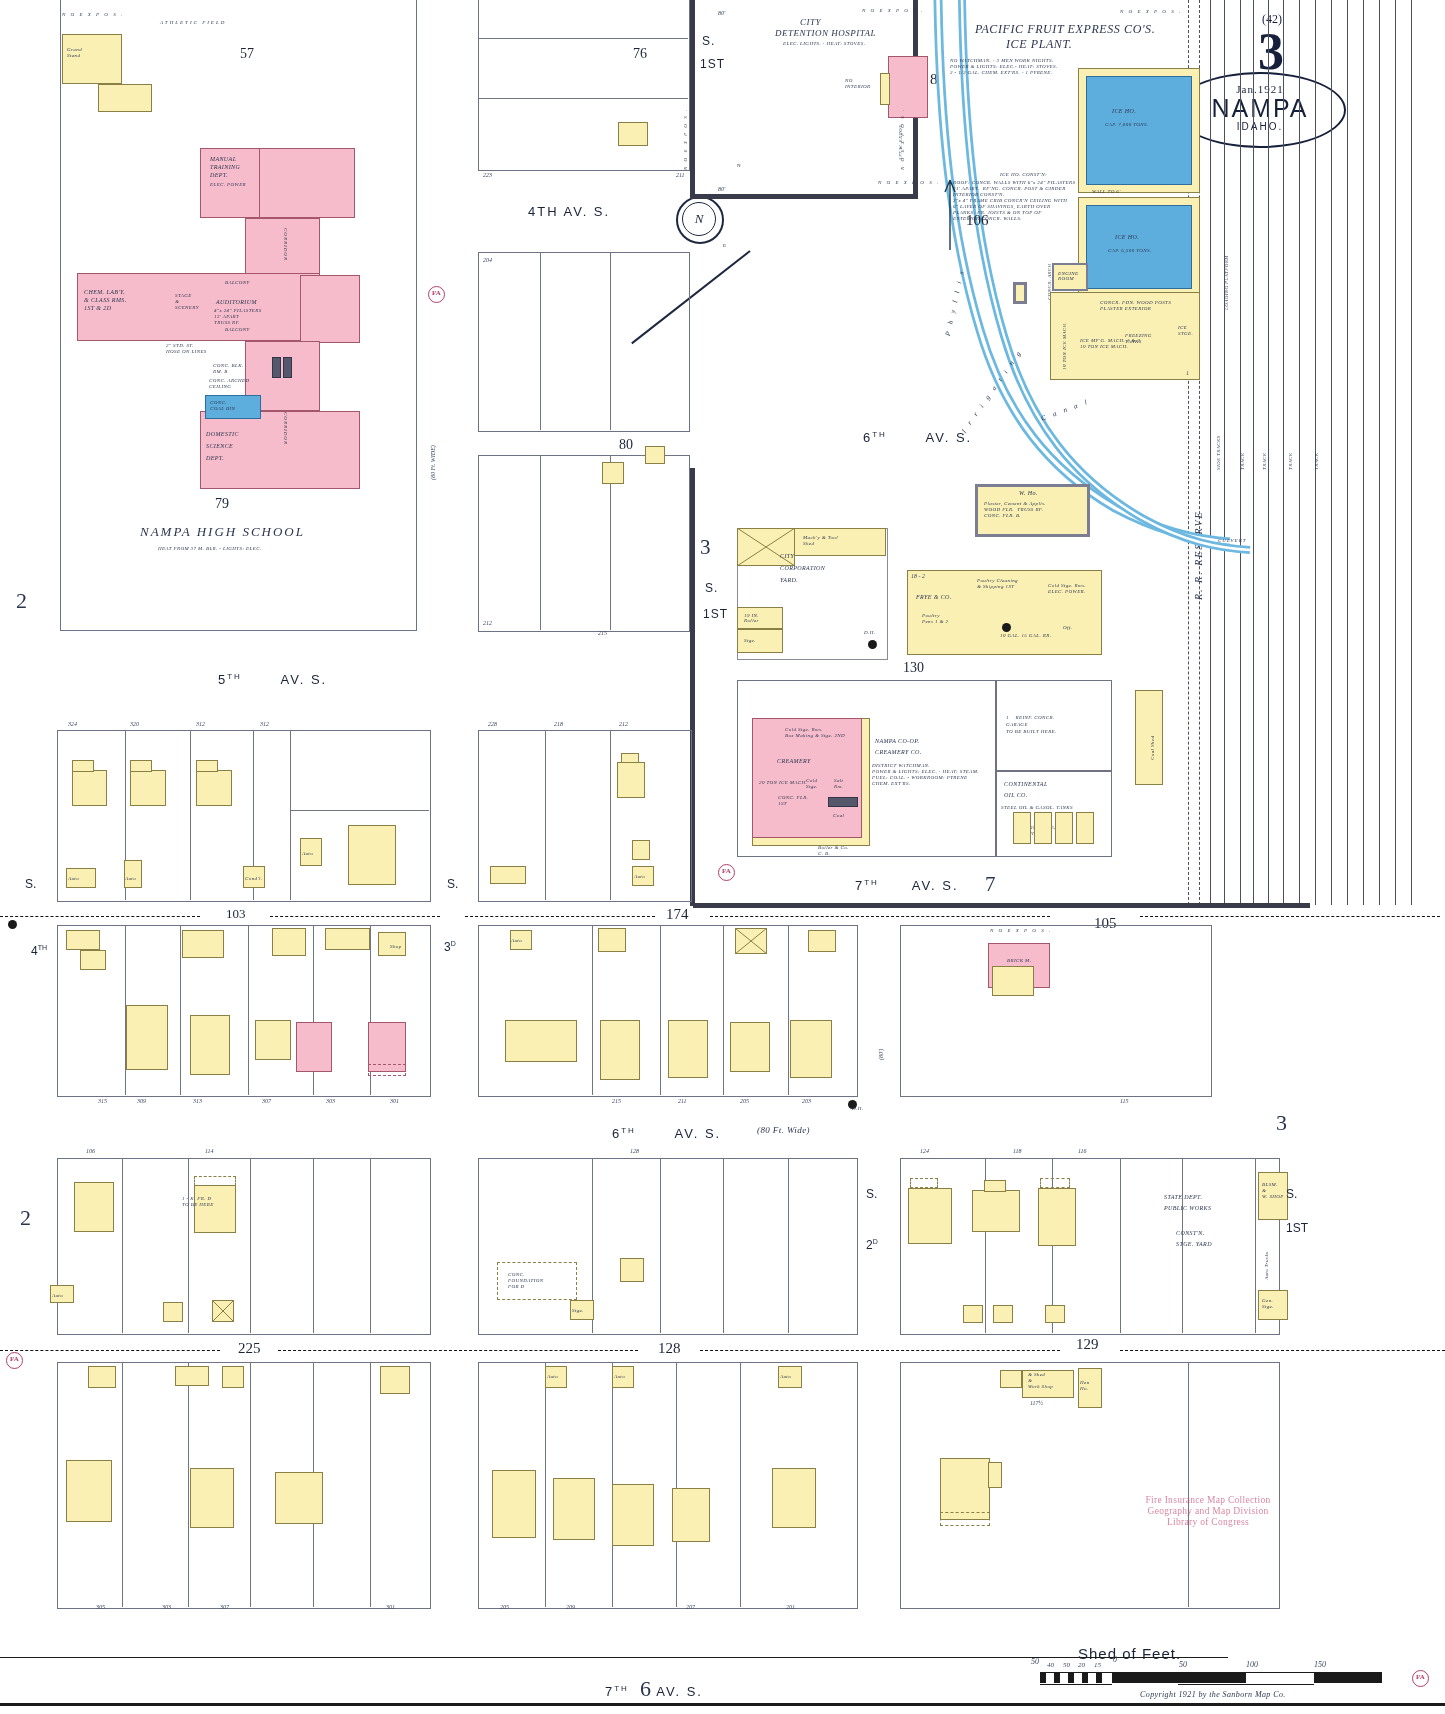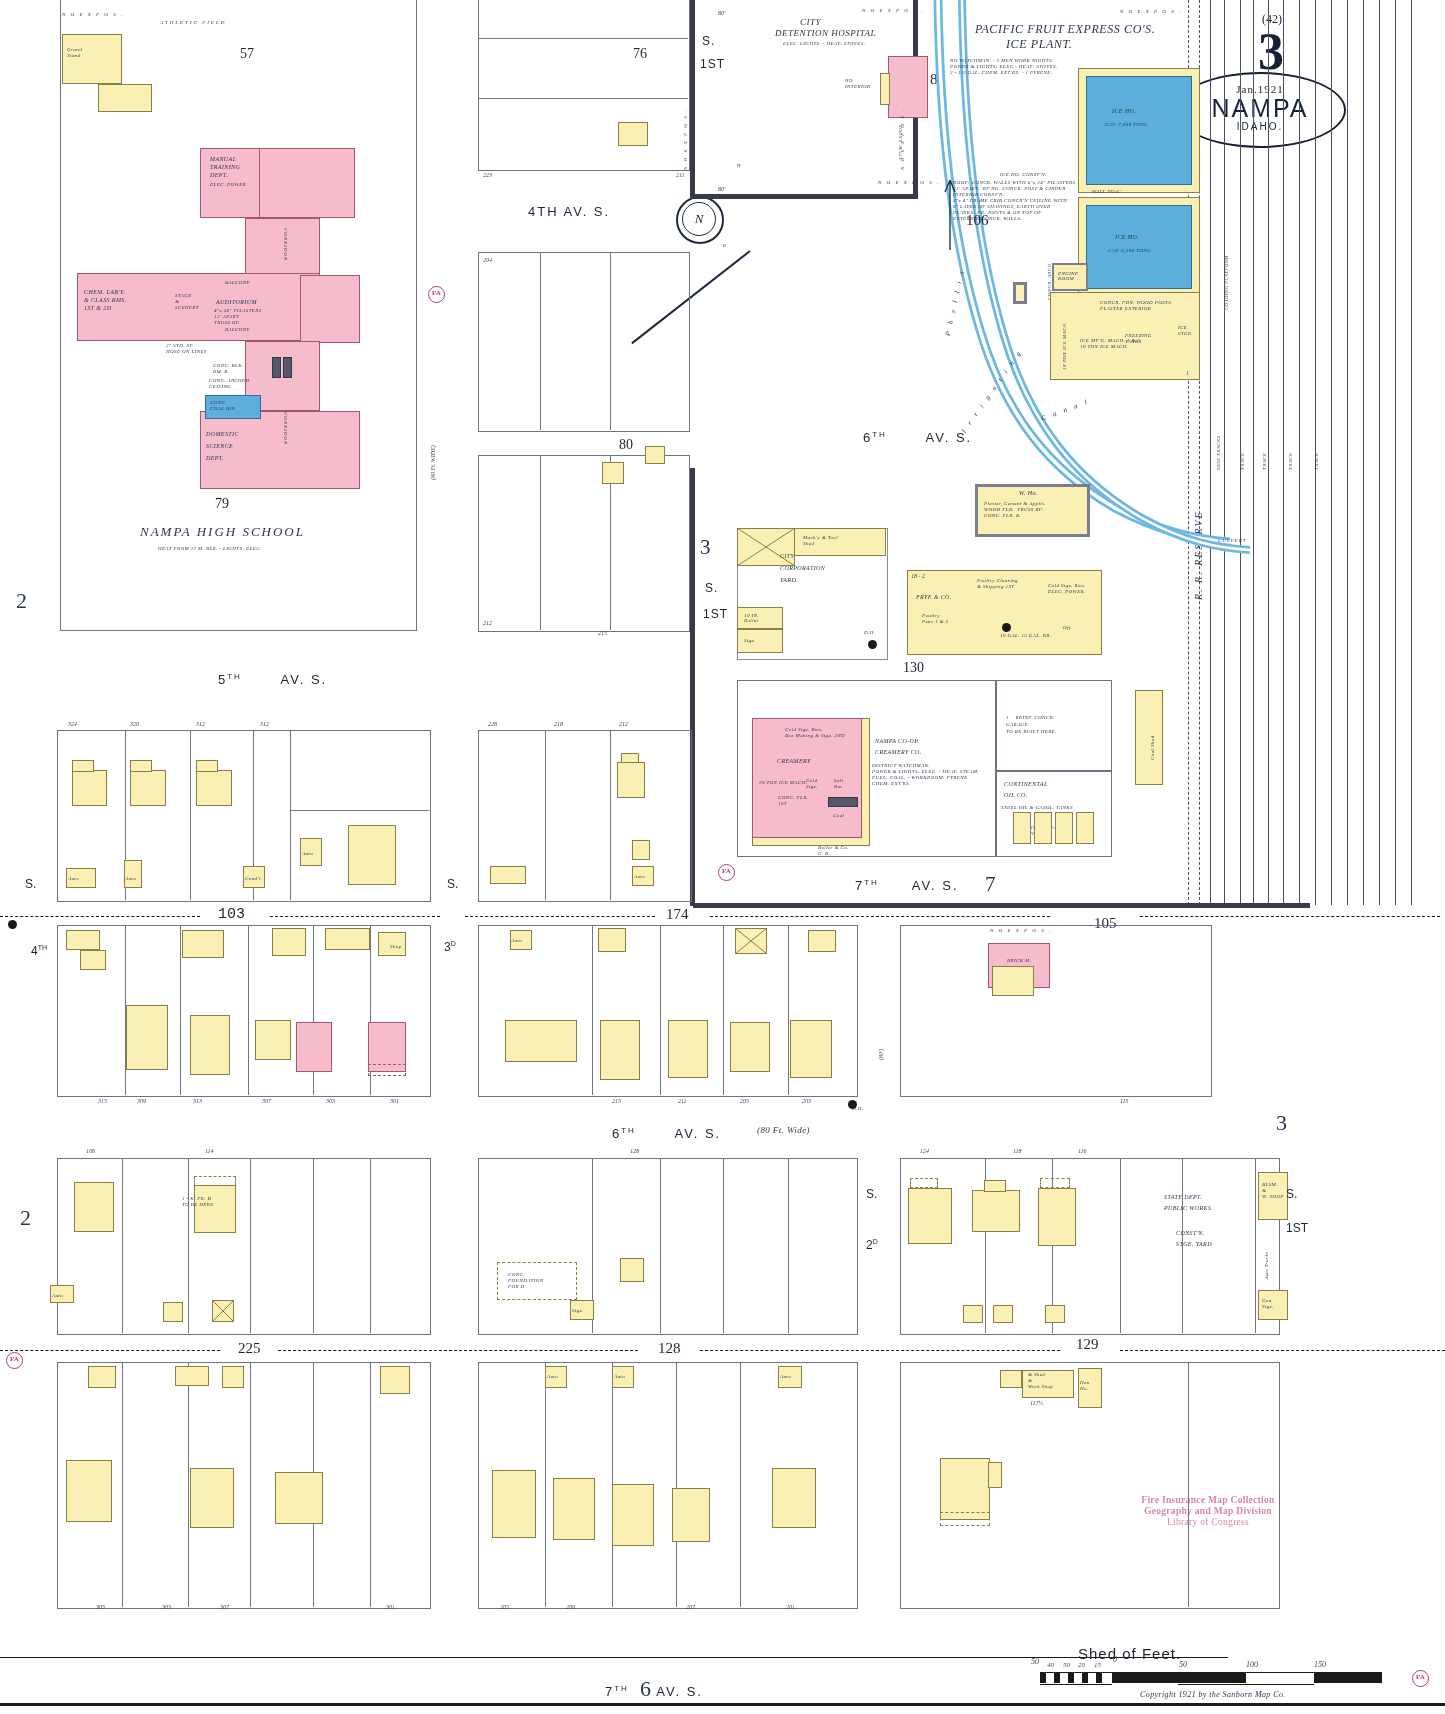--- a/index.html
+++ b/index.html
@@ -61,21 +61,21 @@
 
   
   #scalewrap{position:absolute;left:110px;top:1640px;width:1120px;}
   #scalebar{position:relative;height:11px;margin-left:0;}
   #scalebar .seg{position:absolute;top:0;height:11px;background:#1a1a1a;}
   #scalebar .segl{position:absolute;top:0;height:11px;background:#fff;border-top:1px solid #1a1a1a;border-bottom:1px solid #1a1a1a;}
 
   
   #loc-stamp{position:absolute;left:1118px;top:1495px;width:180px;text-align:center;color:#c23a63;opacity:.62;
     font-family:"Liberation Serif",serif;font-size:9.5px;line-height:11px;letter-spacing:.3px;}
-  #loc-stamp .b{font-weight:bold;}
+  #loc-stamp .b{font-weight:normal;}
 
   
   .fa{position:absolute;width:15px;height:15px;border-radius:50%;border:1.6px solid #b2406a;color:#b2406a;
       font-size:7px;text-align:center;line-height:13px;font-family:"Liberation Serif",serif;font-weight:bold;}
   .dh{position:absolute;width:9px;height:9px;border-radius:50%;background:#1a1a1a;}
 </style>
 </head>
 <body>
 
 <div id="sheet">
@@ -409,21 +409,21 @@
   <div class="bldg b-yellow" style="left:490px;top:866px;width:36px;height:18px;"></div>
   <div class="bldg b-yellow" style="left:632px;top:866px;width:22px;height:20px;"></div>
   <div class="lbl hand tiny" style="left:634px;top:874px;">Auto</div>
   <div class="bldg b-yellow" style="left:632px;top:840px;width:18px;height:20px;"></div>
 
   <div class="street-dash" style="left:0;top:916px;width:200px;"></div>
   <div class="street-dash" style="left:270px;top:916px;width:170px;"></div>
   <div class="street-dash" style="left:465px;top:916px;width:190px;"></div>
   <div class="street-dash" style="left:710px;top:916px;width:340px;"></div>
   <div class="street-dash" style="left:1140px;top:916px;width:300px;"></div>
-  <div class="lbl" style="left:214px;top:906px;font-size:15px;font-family:Liberation Mono, monospace;background:#fff;padding:0 4px;">103</div>
+  <div class="lbl" style="left:222px;top:906px;font-size:13px;font-family:Liberation Serif, serif;background:#fff;padding:0 4px;">103</div>
   <div class="lbl" style="left:662px;top:906px;font-size:15px;font-family:'Liberation Serif',serif;background:#fff;padding:0 4px;">174</div>
   <div class="lbl" style="left:1090px;top:915px;font-size:15px;font-family:'Liberation Serif',serif;background:#fff;padding:0 4px;">105</div>
   <div class="dh" style="left:8px;top:920px;"></div>
 
   <div class="lot" style="left:57px;top:925px;width:372px;height:170px;"></div>
   <div class="lotline" style="left:125px;top:925px;width:1px;height:170px;"></div>
   <div class="lotline" style="left:180px;top:925px;width:1px;height:170px;"></div>
   <div class="lotline" style="left:248px;top:925px;width:1px;height:170px;"></div>
   <div class="lotline" style="left:313px;top:925px;width:1px;height:170px;"></div>
   <div class="lotline" style="left:370px;top:925px;width:1px;height:170px;"></div>

